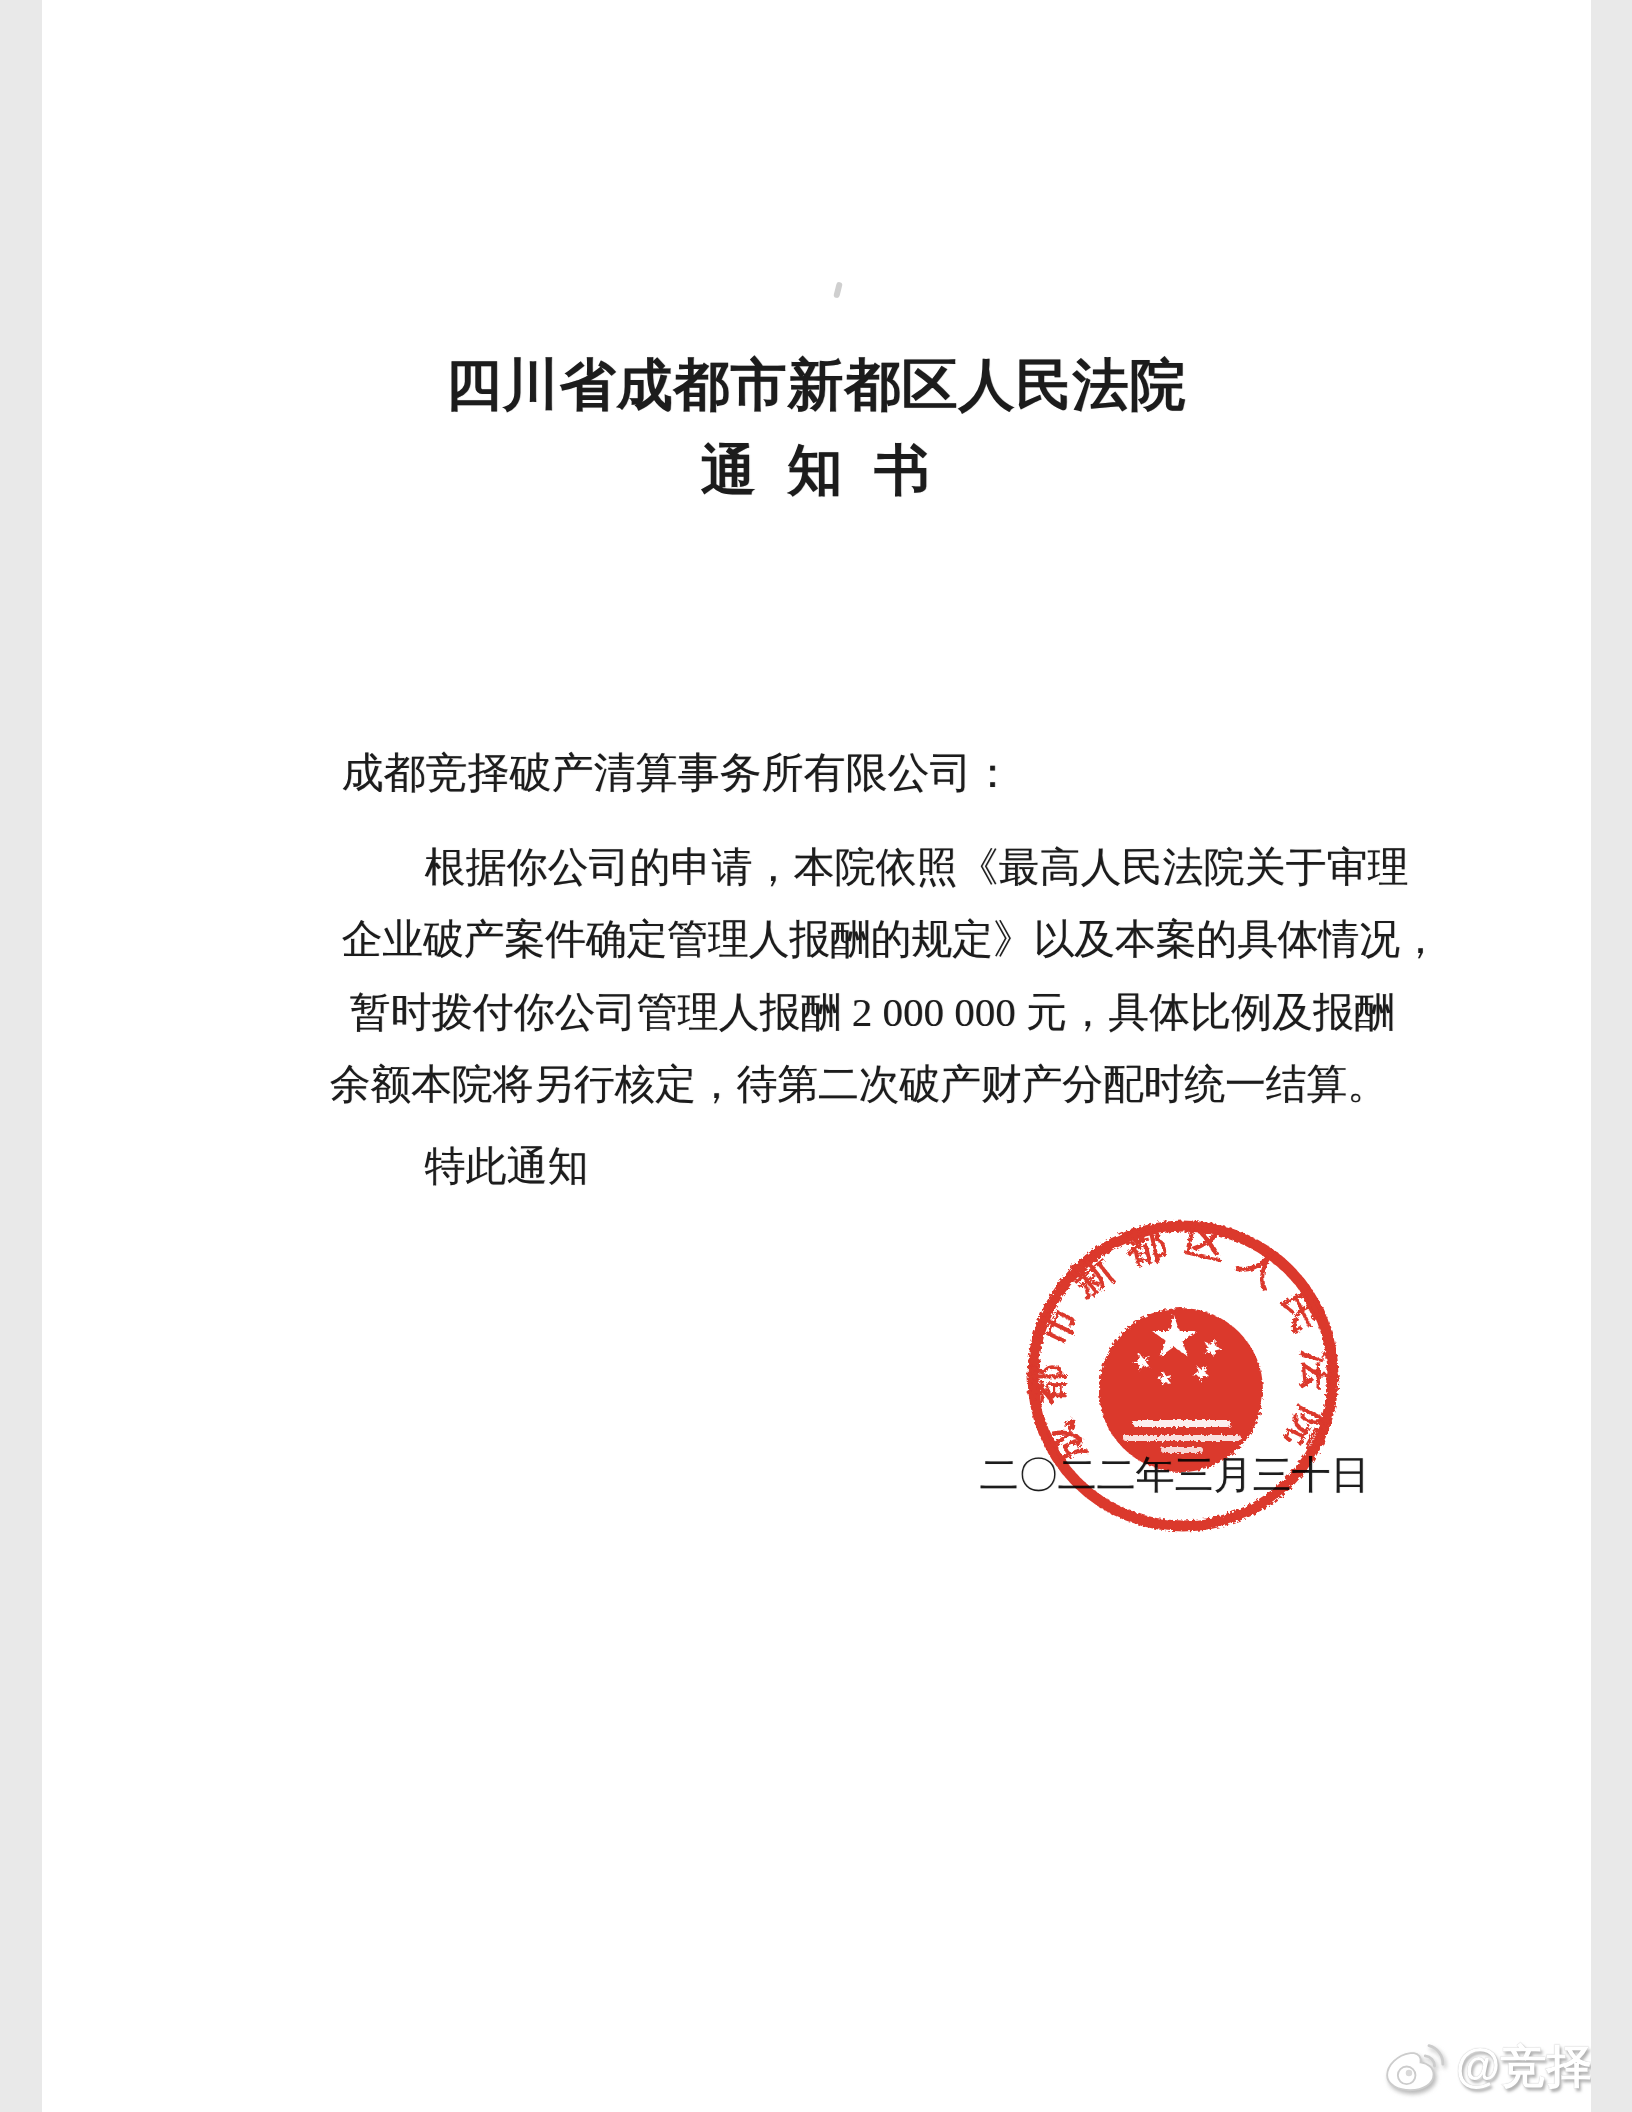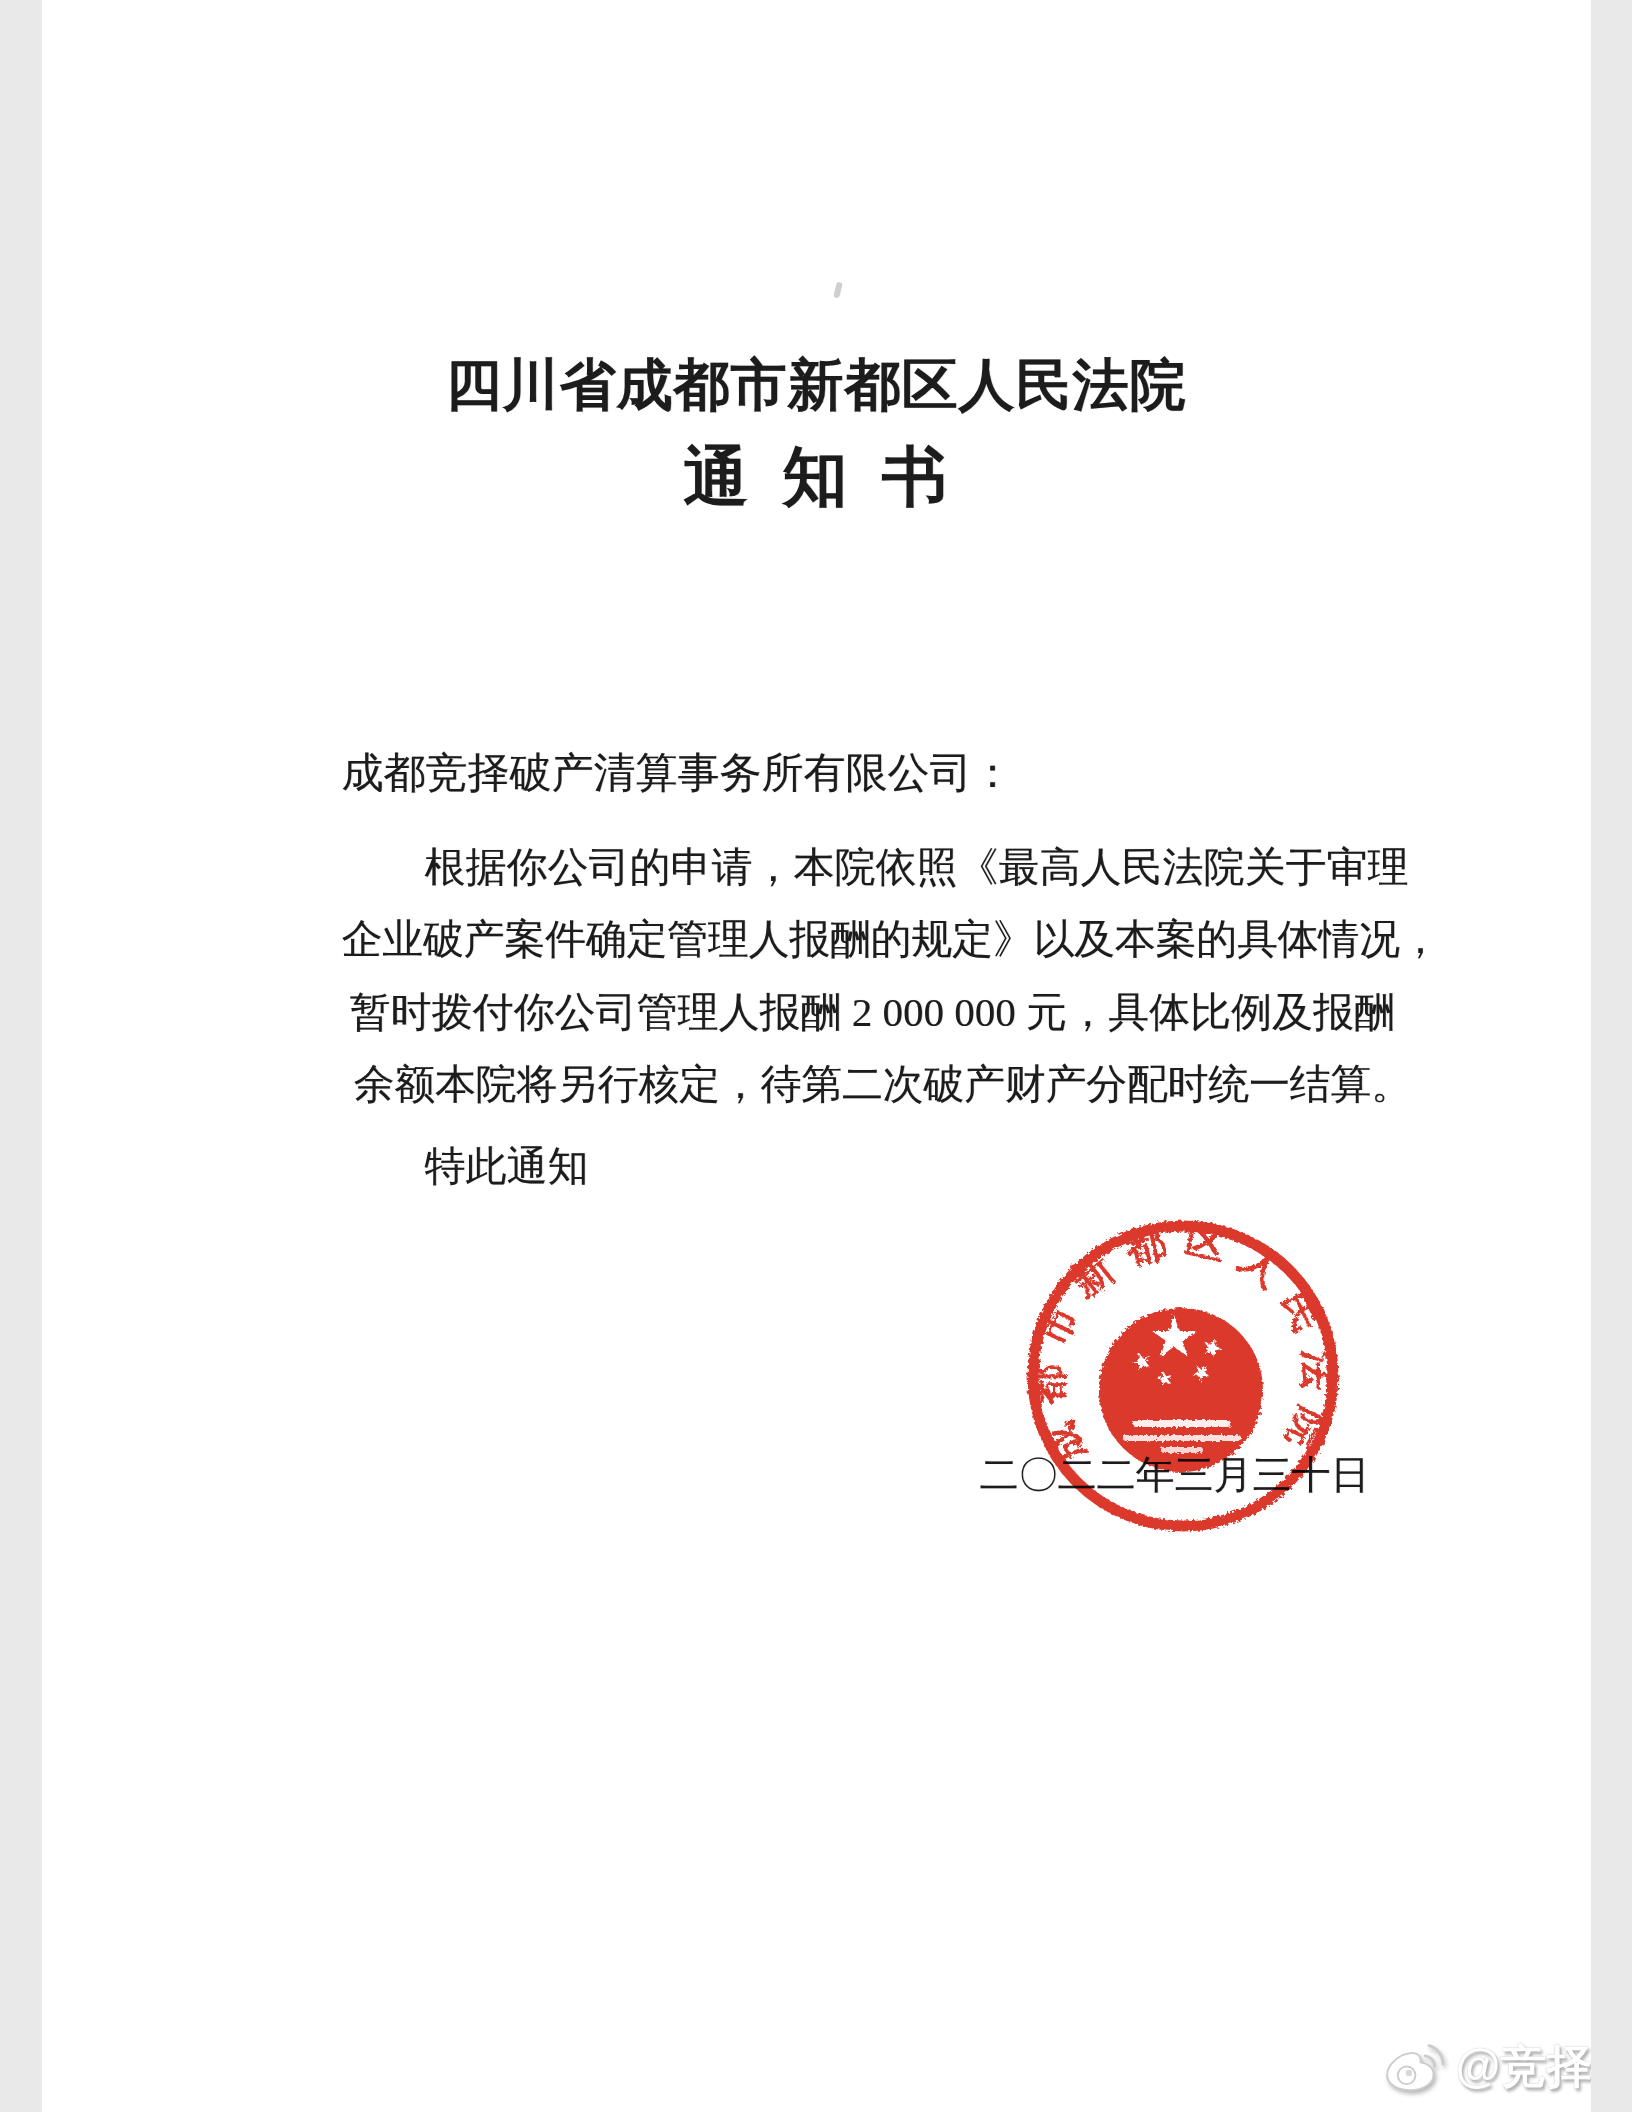--- a/index.html
+++ b/index.html
@@ -22,32 +22,32 @@
   .court-title{
     left:0;right:0;top:352px;
     text-align:center;
     font-size:56px;
     font-weight:700;
     letter-spacing:1px;
   }
   .doc-type{
     left:0;right:0;top:438px;
     text-align:center;
-    font-size:65px;
+    font-size:55px;
     font-weight:700;
     word-spacing:14px;
     letter-spacing:2px;
   }
   .case-number{ left:858px; top:595px; font-size:40px; letter-spacing:1px; }
   .addressee{ left:300px; top:748px; font-size:42px; }
   .body-line{ font-size:41px; }
   .bl0{ left:383px; top:843px; }
   .bl1{ left:300px; top:915px; letter-spacing:-0.3px; }
   .bl2{ left:308px; top:988px; }
-  .bl3{ left:312px; top:1060px; letter-spacing:-0.3px; }
+  .bl3{ left:288px; top:1060px; letter-spacing:-0.3px; }
   .closing{ left:383px; top:1142px; font-size:41px;text-align:center; }
   .issue-date{ left:938px; top:1452px; font-size:39px; }
   .seal-wrap{
     position:absolute; left:981px; top:1216px;
     width:320px; height:320px;
     mix-blend-mode:multiply;
     opacity:0.93;
   }
   .seal-wrap svg{ display:block; }
   .stray-mark{

